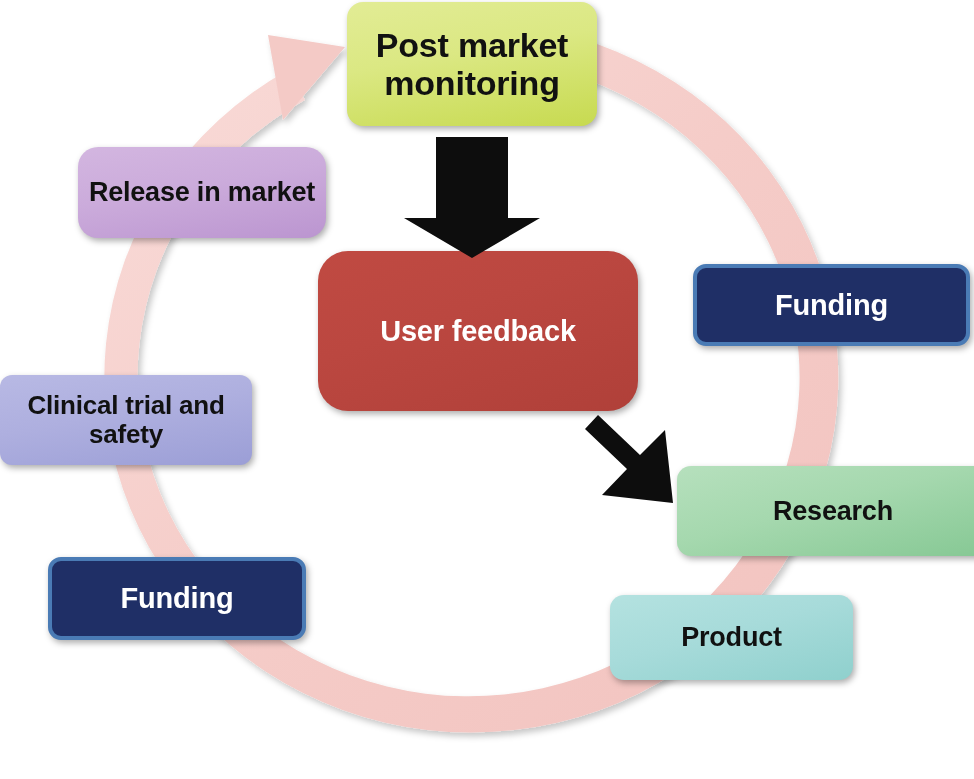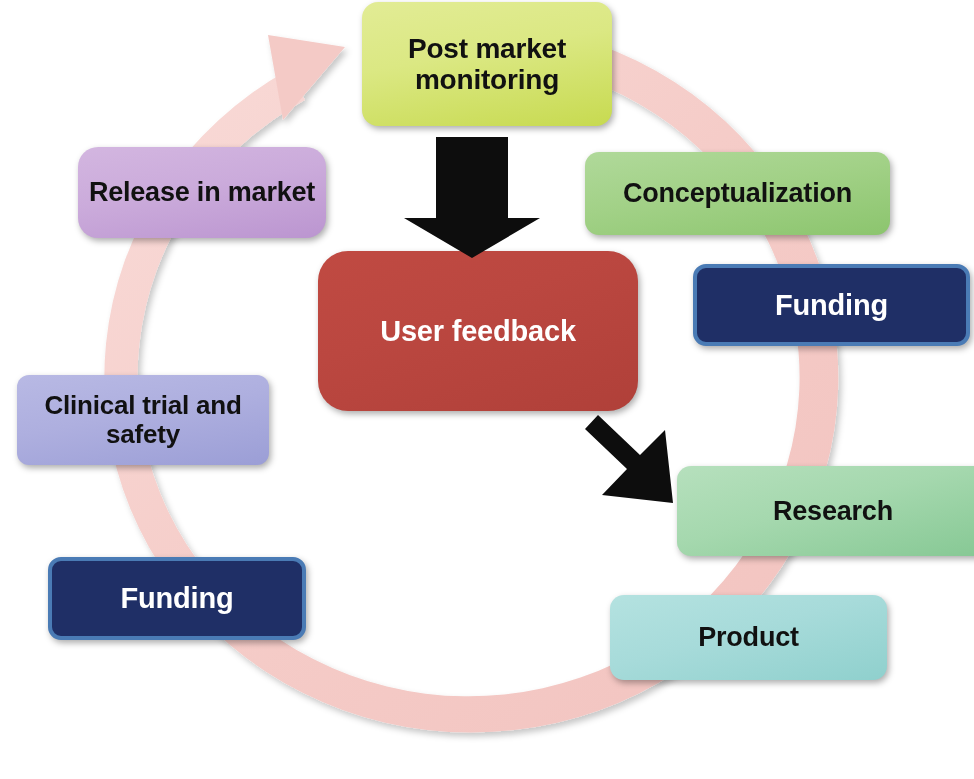--- a/index.html
+++ b/index.html
@@ -31,24 +31,24 @@
     border-radius: 14px;
     font-weight: bold;
     line-height: 1.12;
     letter-spacing: -0.2px;
     filter: drop-shadow(2px 3px 3px rgba(0,0,0,0.32));
   }
   .node .lbl { display: block; padding: 0 6px; }
 
   
   #n-post {
-    left: 362px; top: 2px; width: 250px; height: 124px;
+    left: 347px; top: 2px; width: 250px; height: 124px;
     background: linear-gradient(170deg, #e2ec95 0%, #dbe883 42%, #c7da50 100%);
     color: #111111;
-    font-size: 28px;
+    font-size: 34px;
     border-radius: 16px;
   }
   
   #n-concept {
     left: 585px; top: 152px; width: 305px; height: 83px;
     background: linear-gradient(170deg, #b0d99a 0%, #a2d187 45%, #8cc56e 100%);
     color: #111111;
     font-size: 27px;
   }
   
@@ -62,21 +62,21 @@
   }
   
   #n-research {
     left: 677px; top: 466px; width: 312px; height: 90px;
     background: linear-gradient(165deg, #b6e0bd 0%, #a5d8ae 45%, #86c894 100%);
     color: #111111;
     font-size: 27px;
   }
   
   #n-product {
-    left: 610px; top: 595px; width: 277px; height: 85px;
+    left: 610px; top: 595px; width: 243px; height: 85px;
     background: linear-gradient(165deg, #b4e2e0 0%, #a7dbda 45%, #8fd0cd 100%);
     color: #111111;
     font-size: 27px;
   }
   
   #n-ipr {
     left: 287px; top: 677px; width: 259px; height: 96px;
     background: linear-gradient(170deg, #c2ddf3 0%, #b2d5f0 45%, #96c5e9 100%);
     color: #111111;
     font-size: 27px;
@@ -85,21 +85,21 @@
   #n-fund-left {
     left: 48px; top: 557px; width: 258px; height: 83px;
     background: #1f2f66;
     border: 4px solid #4a7bb5;
     border-radius: 13px;
     color: #ffffff;
     font-size: 29px;
   }
   
   #n-clinical {
-    left: 17px; top: 375px; width: 252px; height: 90px;
+    left: 0px; top: 375px; width: 252px; height: 90px;
     background: linear-gradient(170deg, #b8b9e4 0%, #aeafdf 45%, #9b9ed6 100%);
     color: #111111;
     font-size: 26px;
     border-radius: 12px;
   }
   
   #n-release {
     left: 78px; top: 147px; width: 248px; height: 91px;
     background: linear-gradient(170deg, #d3b6e0 0%, #cbabdb 45%, #bb95d0 100%);
     color: #111111;
@@ -147,23 +147,20 @@
         Z" fill="url(#ringGrad)"></path>
 
       <path d="M 268 35 L 345 47 L 283 120 Z" fill="#f4cac6"></path>
     </g>
   </svg>
 
   <div class="node" id="n-post">
     <span class="lbl">Post market monitoring</span>
   </div>
 
-  <div class="node" id="n-concept">
-    <span class="lbl">Conceptualization</span>
-  </div>
 
   <div class="node" id="n-fund-right">
     <span class="lbl">Funding</span>
   </div>
 
   <div class="node" id="n-research">
     <span class="lbl">Research</span>
   </div>
 
   <div class="node" id="n-product">

